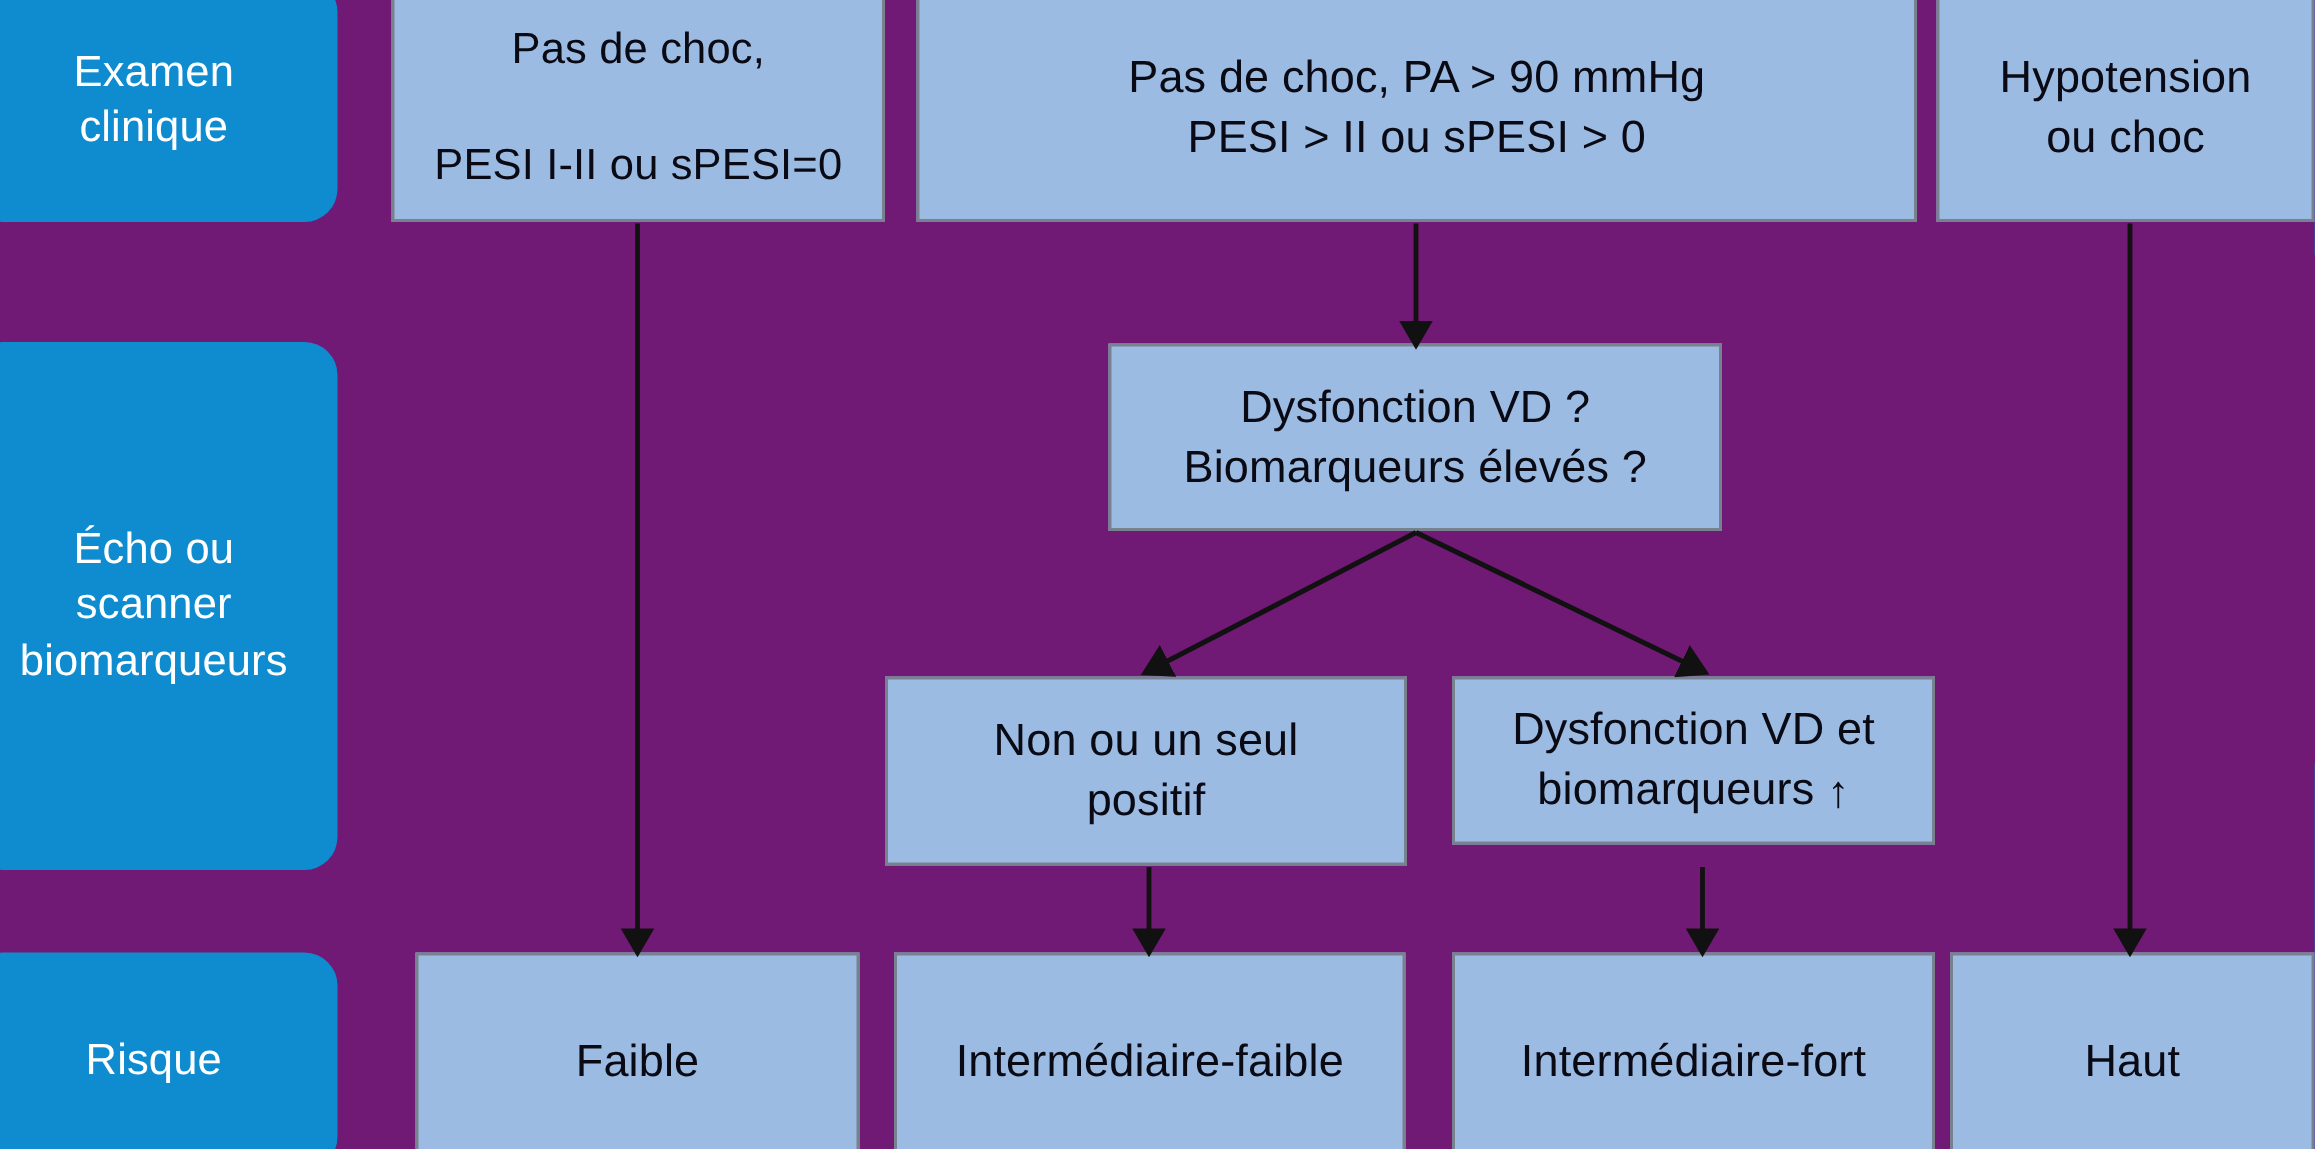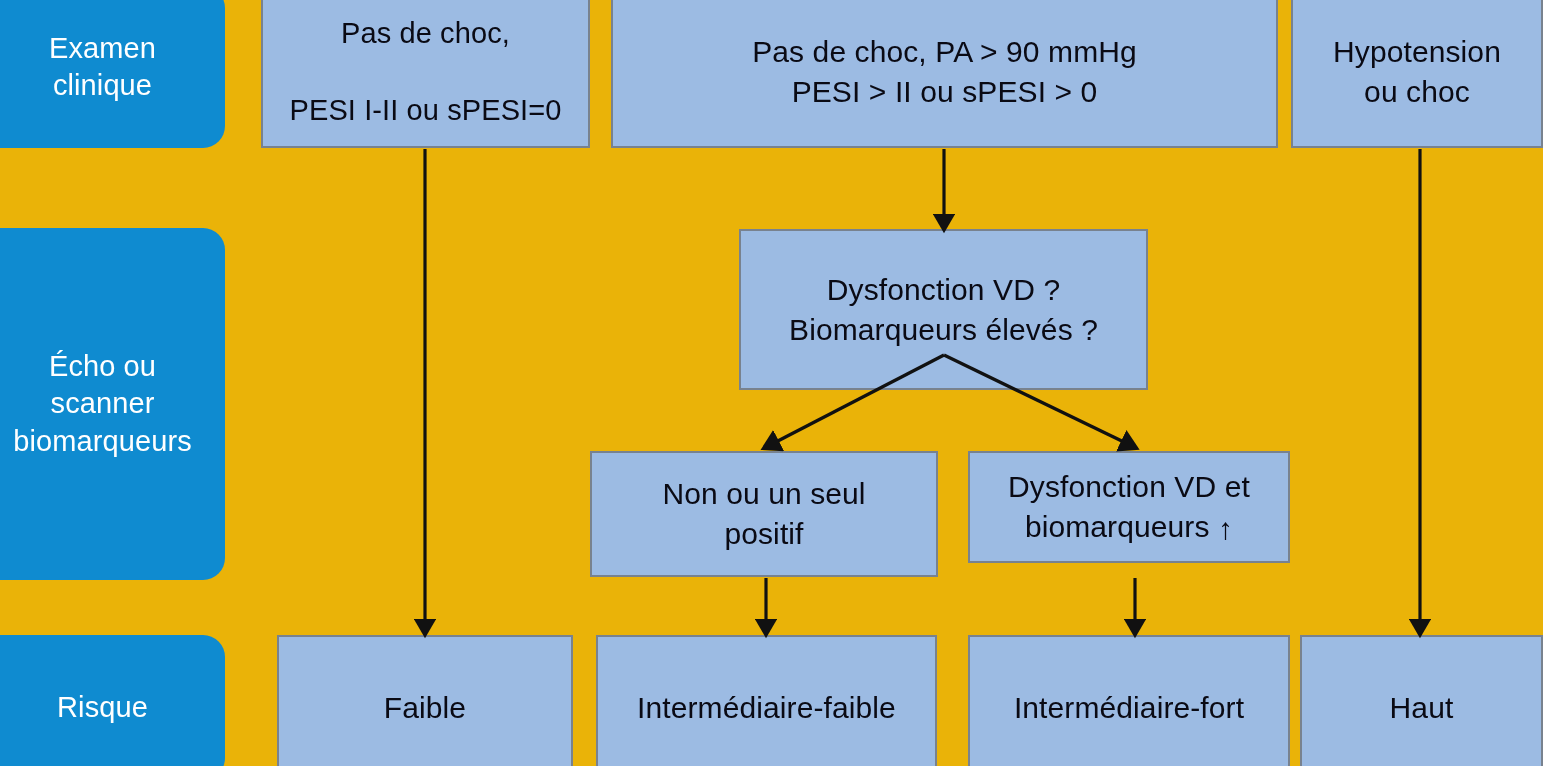--- a/index.html
+++ b/index.html
@@ -10,21 +10,21 @@
     width: 1543px;
     height: 766px;
     background: #1580c4;
     font-family: "Liberation Sans", sans-serif;
     overflow: hidden;
   }
   #canvas {
     position: relative;
     width: 1543px;
     height: 766px;
-    background: #eab308;
+    background: #701a75;
   }
   
   .stage-panel {
     position: absolute;
     left: -20px;
     background: #0f8bd0;
     border-radius: 22px;
     color: #ffffff;
     display: flex;
     align-items: center;
@@ -119,21 +119,21 @@
     </span>
   </div>
 
   <div class="box" style="left:1291px; top:-4px; width:252px; height:152px;">
     <span class="btext">
       <span class="nowrapline">Hypotension</span><br>
       <span class="nowrapline">ou choc</span>
     </span>
   </div>
 
-  <div class="box" style="left:739px; top:229px; width:409px; height:161px;">
+  <div class="box" style="left:739px; top:229px; width:409px; height:125px;">
     <span class="btext">
       <span class="nowrapline">Dysfonction VD ?</span><br>
       <span class="nowrapline">Biomarqueurs élevés ?</span>
     </span>
   </div>
 
   <div class="box" style="left:590px; top:451px; width:348px; height:126px;">
     <span class="btext">
       <span class="nowrapline">Non ou un seul</span><br>
       <span class="nowrapline">positif</span>

